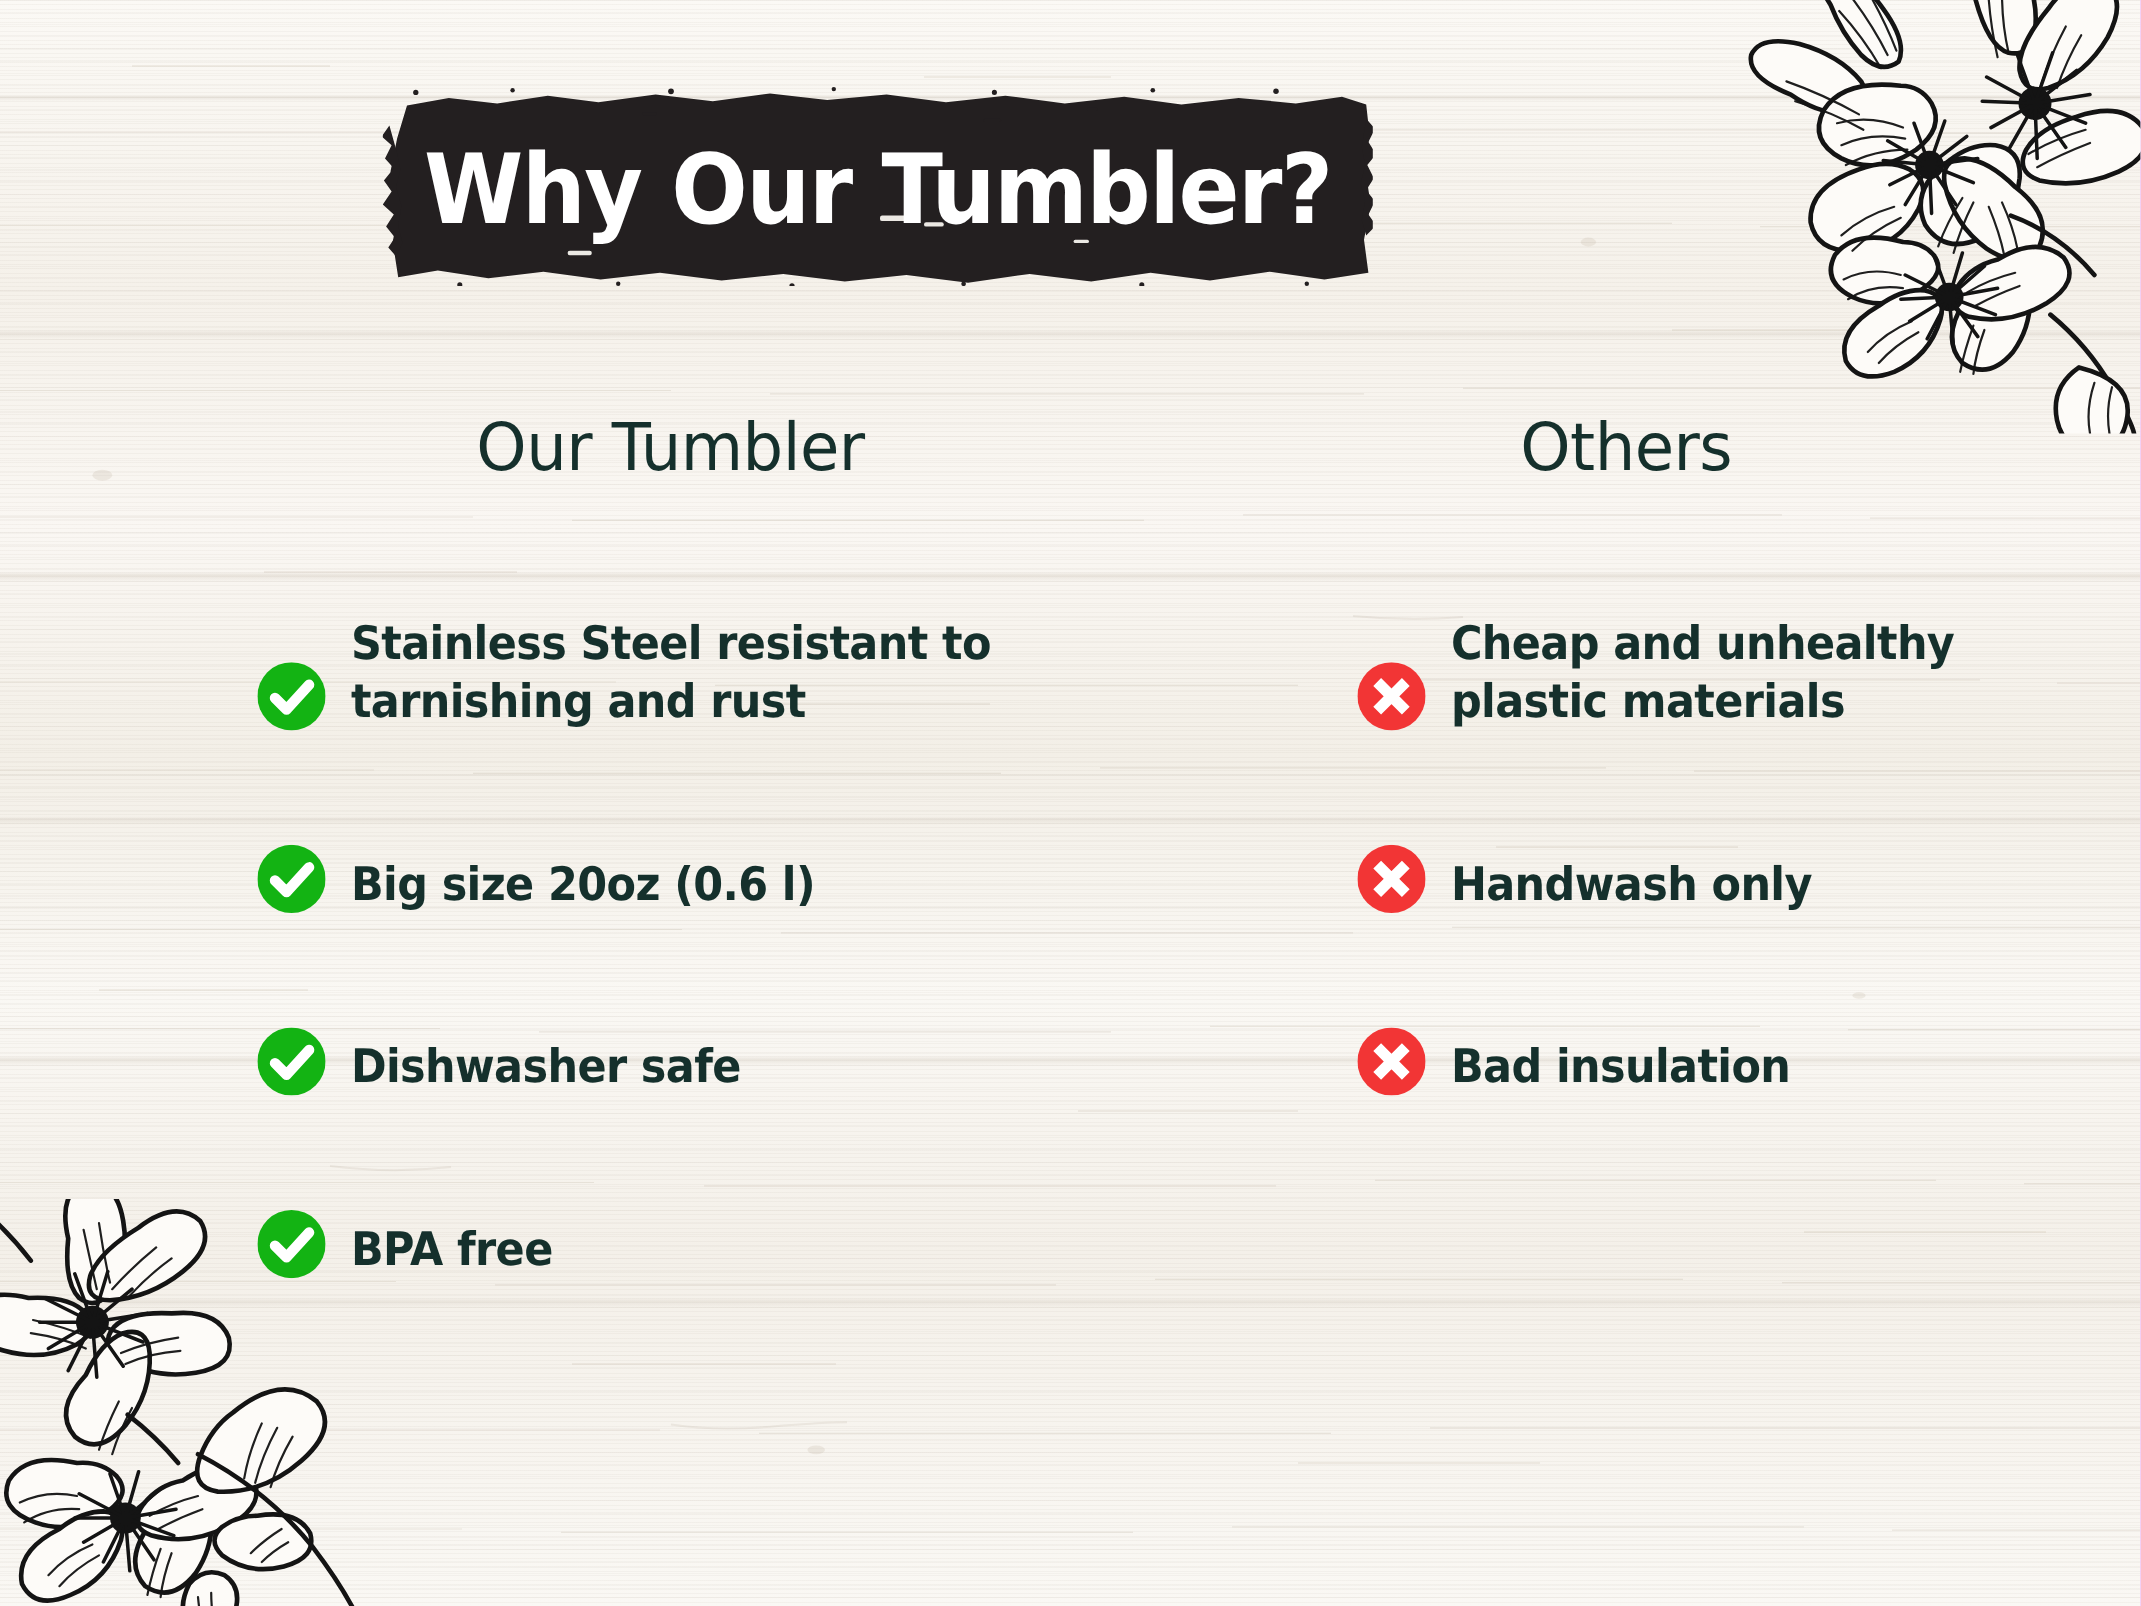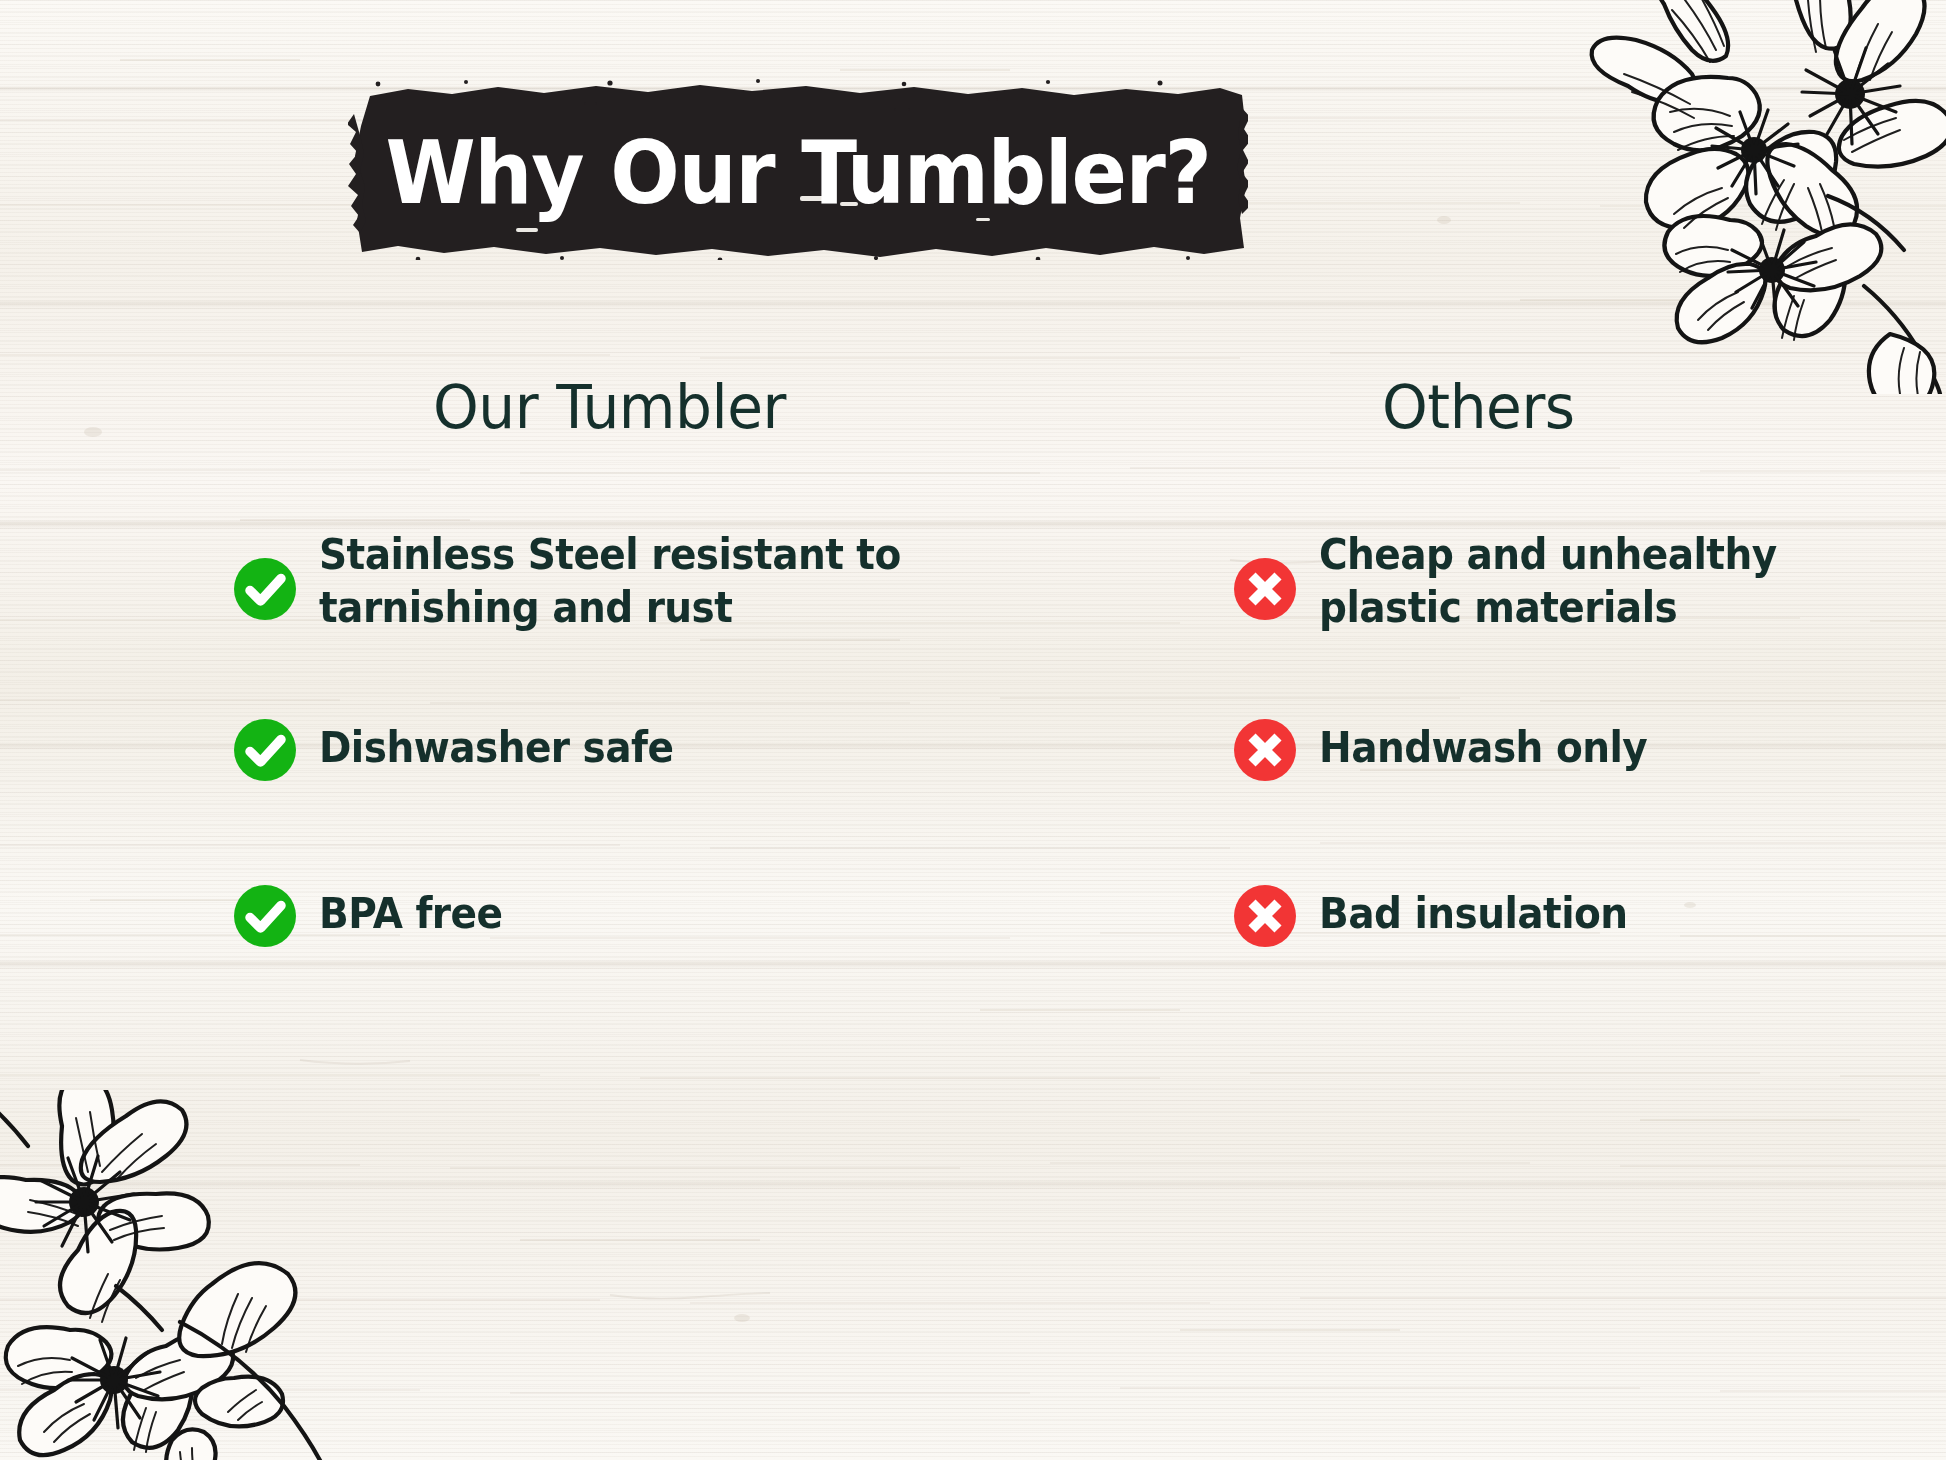--- a/index.html
+++ b/index.html
@@ -126,21 +126,21 @@
   .col {
     position: absolute;
     top: 498px;
   }
   #col-ours   { left: 234px; width: 860px; }
   #col-others { left: 1234px; width: 640px; }
 
   .row {
     position: relative;
     display: flex;
-    align-items: center;
+    align-items: flex-end;
     height: 166px;
   }
   .icon {
     flex: 0 0 auto;
     width: 62px;
     height: 62px;
     margin-top: 6px;
   }
   .icon svg { display: block; width: 62px; height: 62px; }
 
@@ -261,20 +261,29 @@
     <div class="row two-line">
       <span class="icon">
         <svg viewBox="0 0 62 62">
             <circle cx="31" cy="31" r="31" fill="#13b313"></circle>
           <path d="M16 32.5 L26.5 43 L47 20.5" fill="none" stroke="#ffffff" stroke-width="9.5" stroke-linecap="round" stroke-linejoin="round"></path>
           </svg>
       </span>
       <span class="row-text">Stainless Steel resistant to tarnishing and rust</span>
     </div>
 
+    <div class="row">
+      <span class="icon">
+        <svg viewBox="0 0 62 62">
+            <circle cx="31" cy="31" r="31" fill="#13b313"></circle>
+          <path d="M16 32.5 L26.5 43 L47 20.5" fill="none" stroke="#ffffff" stroke-width="9.5" stroke-linecap="round" stroke-linejoin="round"></path>
+          </svg>
+      </span>
+      <span class="row-text">Big size 20oz (0.6 l)</span>
+    </div>
 
     <div class="row">
       <span class="icon">
         <svg viewBox="0 0 62 62">
             <circle cx="31" cy="31" r="31" fill="#13b313"></circle>
           <path d="M16 32.5 L26.5 43 L47 20.5" fill="none" stroke="#ffffff" stroke-width="9.5" stroke-linecap="round" stroke-linejoin="round"></path>
           </svg>
       </span>
       <span class="row-text">Dishwasher safe</span>
     </div>

